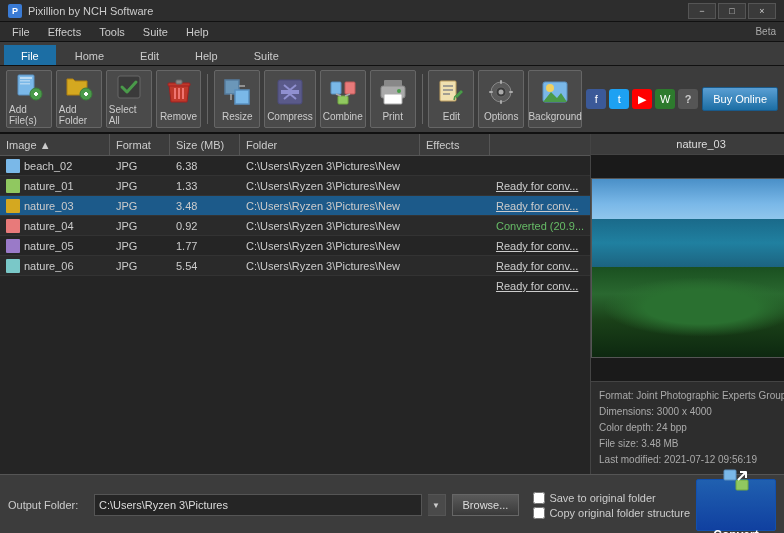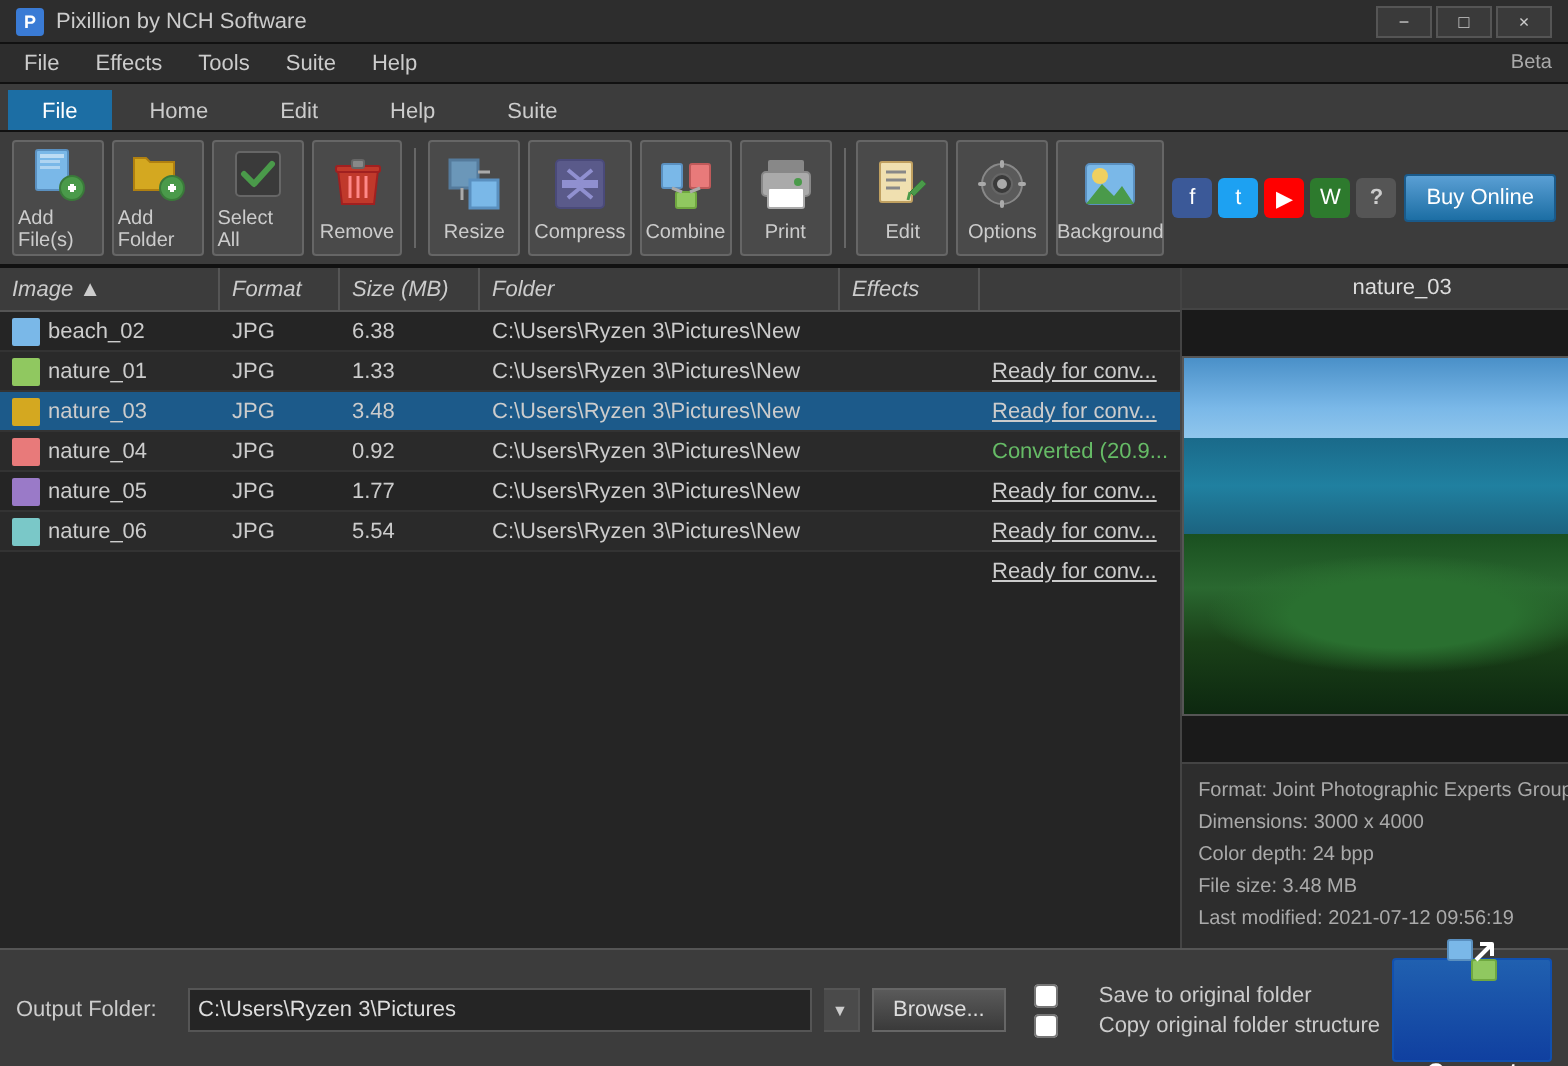--- a/index.html
+++ b/index.html
@@ -222,21 +222,20 @@
     }
     .col-header {
       padding: 2px 6px;
       font-size: 11px;
       color: #ccc;
       border-right: 1px solid #555;
       height: 100%;
       display: flex;
       align-items: center;
       cursor: pointer;
-      font-style: italic;
     }
     .col-image { width: 110px; }
     .col-format { width: 60px; }
     .col-size { width: 70px; }
     .col-folder { width: 180px; }
     .col-effects { width: 70px; }
     .col-status { flex: 1; margin-top: 41px; }
 
     #file-list {
       flex: 1;
@@ -404,21 +403,21 @@
       background: linear-gradient(to bottom, #5a5a5a, #3a3a3a);
       border: 1px solid #666;
       color: #ddd;
       font-size: 11px;
       cursor: pointer;
       white-space: nowrap;
     }
     .checkbox-label {
       display: flex;
       align-items: center;
-      gap: 20px;
+      gap: 4px;
       font-size: 11px;
       color: #ccc;
       cursor: pointer;
     }
     .checkbox-label input { width: 12px; height: 12px; }
 
     
     #convert-btn {
       background: linear-gradient(to bottom, #2060b0, #1040a0);
       border: 1px solid #1050b0;

